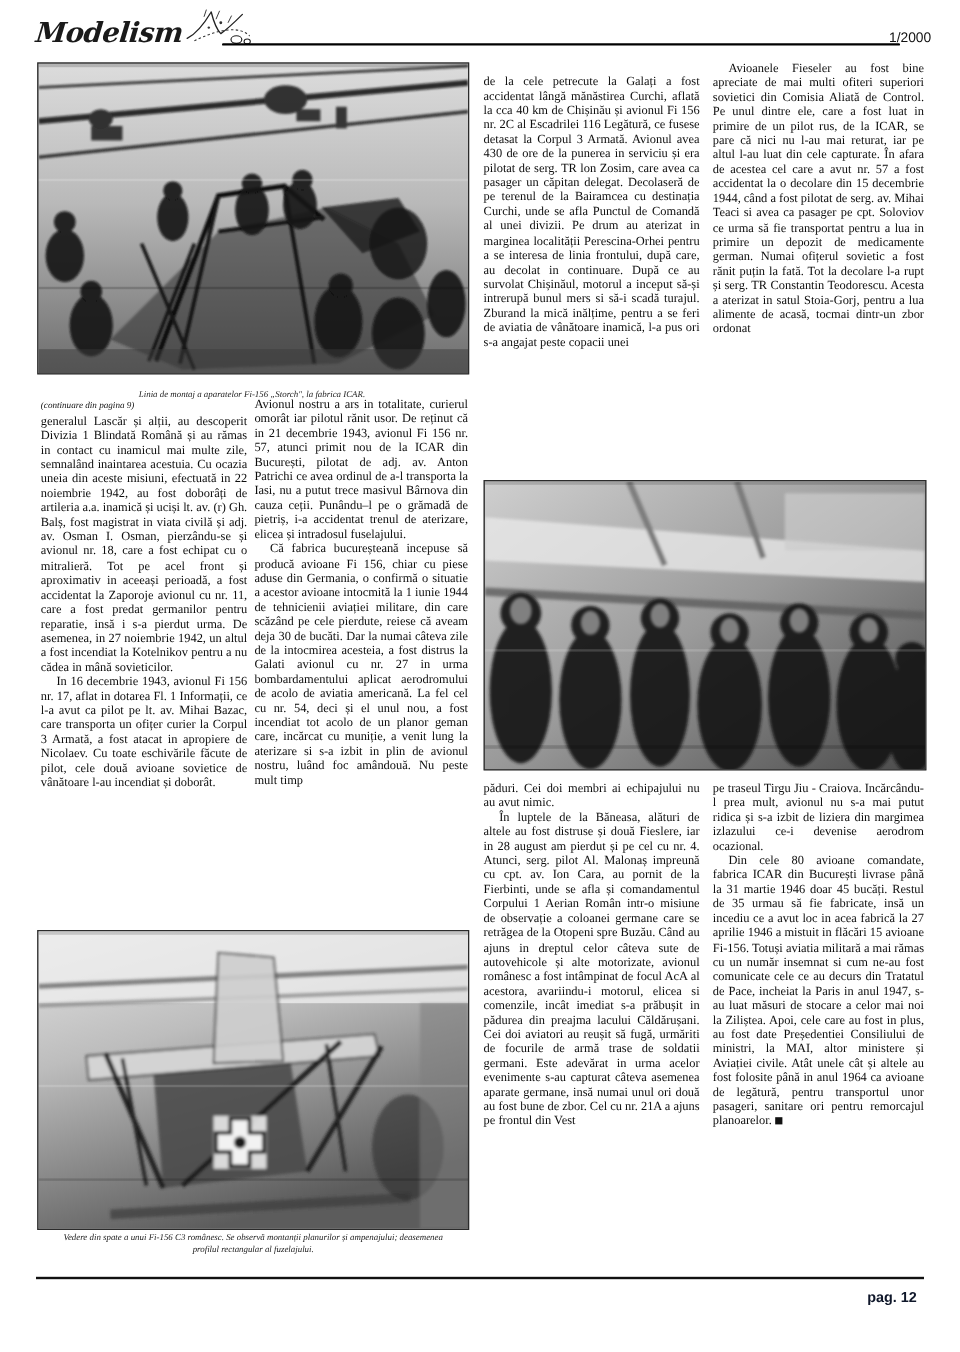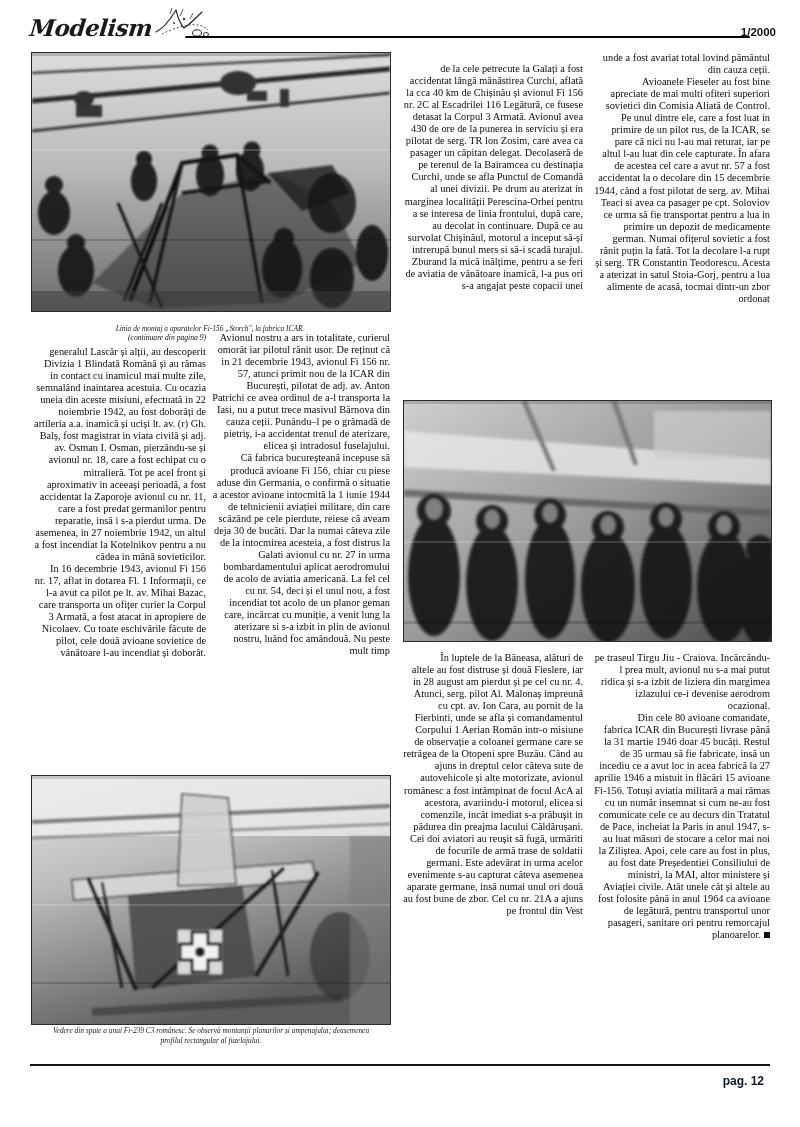--- a/index.html
+++ b/index.html
@@ -32,21 +32,21 @@
     pointer-events:none;
   }
   .masthead-rule{
     position:absolute;left:185px;top:36px;width:565px;height:2.4px;
     background:linear-gradient(to right,#000 0%,#000 97%,#000 100%);
     border-radius:2px;
   }
   .issue{
     position:absolute;right:24px;top:26px;
     font-family:"Liberation Sans", sans-serif;
-    font-size:11.5px;font-weight:700;color:#111;
+    font-size:11.5px;font-weight:400;color:#111;
   }
 
   
   .photo{
     position:absolute;
     background:#8d8d8d;
     border:1px solid #2b2b2b;
     overflow:hidden;
   }
   .cap{
@@ -62,21 +62,21 @@
   
   .col{
     position:absolute;
     font-size:10.35px;
     line-height:12.05px;
     text-align:justify;
     text-justify:inter-word;
     color:#0d0d0d;
     hyphens:manual;
   }
-  .col p{margin:0;text-align:right;}
+  .col p{margin:0;}
   .col p.ind{text-indent:13px;}
   .col p + p{margin-top:0;}
   .cont{
     font-style:italic;
     font-size:7.6px;
     margin-bottom:2px !important;
     text-align:left;
   }
   .endmark{
     display:inline-block;width:6px;height:6px;background:#111;
@@ -185,21 +185,20 @@
   <div class="col" style="left:212px;top:332px;width:178px;">
     <p>Avionul nostru a ars in totalitate, curierul omorât iar pilotul rănit usor. De reținut că in 21 decembrie 1943, avionul Fi 156 nr. 57, atunci primit nou de la ICAR din București, pilotat de adj. av. Anton Patrichi ce avea ordinul de a-l transporta la Iasi, nu a putut trece masivul Bârnova din cauza ceții. Punându–l pe o grămadă de pietriș, i-a accidentat trenul de aterizare, elicea și intradosul fuselajului.</p>
     <p class="ind">Că fabrica bucureșteană incepuse să producă avioane Fi 156, chiar cu piese aduse din Germania, o confirmă o situatie a acestor avioane intocmită la 1 iunie 1944 de tehnicienii aviației militare, din care scăzând pe cele pierdute, reiese că aveam deja 30 de bucăti. Dar la numai câteva zile de la intocmirea acesteia, a fost distrus la Galati avionul cu nr. 27 in urma bombardamentului aplicat aerodromului de acolo de aviatia americană. La fel cel cu nr. 54, deci și el unul nou, a fost incendiat tot acolo de un planor geman care, incărcat cu muniție, a venit lung la aterizare si s-a izbit in plin de avionul nostru, luând foc amândouă. Nu peste mult timp</p>
   </div>
 
   <div class="col" style="left:403px;top:63px;width:180px;">
     <p>de la cele petrecute la Galați a fost accidentat lângă mănăstirea Curchi, aflată la cca 40 km de Chișinău și avionul Fi 156 nr. 2C al Escadrilei 116 Legătură, ce fusese detasat la Corpul 3 Armată. Avionul avea 430 de ore de la punerea in serviciu și era pilotat de serg. TR lon Zosim, care avea ca pasager un căpitan delegat. Decolaseră de pe terenul de la Bairamcea cu destinația Curchi, unde se afla Punctul de Comandă al unei divizii. Pe drum au aterizat in marginea localității Perescina-Orhei pentru a se interesa de linia frontului, după care, au decolat in continuare. După ce au survolat Chișinăul, motorul a inceput să-și intrerupă bunul mers si să-i scadă turajul. Zburand la mică inălțime, pentru a se feri de aviatia de vânătoare inamică, l-a pus ori s-a angajat peste copacii unei</p>
   </div>
 
   <div class="col" style="left:594px;top:52px;width:176px;">
-    <p>unde a fost avariat total lovind pământul din cauza ceții.</p>
     <p class="ind">Avioanele Fieseler au fost bine apreciate de mai multi ofiteri superiori sovietici din Comisia Aliată de Control. Pe unul dintre ele, care a fost luat in primire de un pilot rus, de la ICAR, se pare că nici nu l-au mai returat, iar pe altul l-au luat din cele capturate. În afara de acestea cel care a avut nr. 57 a fost accidentat la o decolare din 15 decembrie 1944, când a fost pilotat de serg. av. Mihai Teaci si avea ca pasager pe cpt. Soloviov ce urma să fie transportat pentru a lua in primire un depozit de medicamente german. Numai ofițerul sovietic a fost rănit puțin la fată. Tot la decolare l-a rupt și serg. TR Constantin Teodorescu. Acesta a aterizat in satul Stoia-Gorj, pentru a lua alimente de acasă, tocmai dintr-un zbor ordonat</p>
   </div>
 
   <div class="photo" style="left:403px;top:400px;width:367px;height:240px;">
     <svg width="100%" height="100%" viewBox="0 0 367 240" preserveAspectRatio="none">
       <defs>
         <linearGradient id="g3" x1="0" y1="0" x2="1" y2="1">
           <stop offset="0%" stop-color="#cfcfcf"></stop>
           <stop offset="50%" stop-color="#9a9a9a"></stop>
           <stop offset="100%" stop-color="#4a4a4a"></stop>
@@ -244,20 +243,21 @@
       </g>
       <g opacity=".16">
         <rect x="0" y="0" width="367" height="3" fill="#000"></rect>
         <rect x="0" y="140" width="367" height="2" fill="#fff"></rect>
         <rect x="0" y="220" width="367" height="3" fill="#000"></rect>
       </g>
     </svg>
   </div>
 
   <div class="col" style="left:403px;top:652px;width:180px;">
+    <p>păduri. Cei doi membri ai echipajului nu au avut nimic.</p>
     <p class="ind">În luptele de la Băneasa, alături de altele au fost distruse și două Fieslere, iar in 28 august am pierdut și pe cel cu nr. 4. Atunci, serg. pilot Al. Malonaș impreună cu cpt. av. Ion Cara, au pornit de la Fierbinti, unde se afla și comandamentul Corpului 1 Aerian Român intr-o misiune de observație a coloanei germane care se retrăgea de la Otopeni spre Buzău. Când au ajuns in dreptul celor câteva sute de autovehicole și alte motorizate, avionul românesc a fost intâmpinat de focul AcA al acestora, avariindu-i motorul, elicea si comenzile, incât imediat s-a prăbușit in pădurea din preajma lacului Căldărușani. Cei doi aviatori au reușit să fugă, urmăriti de focurile de armă trase de soldatii germani. Este adevărat in urma acelor evenimente s-au capturat câteva asemenea aparate germane, insă numai unul ori două au fost bune de zbor. Cel cu nr. 21A a ajuns pe frontul din Vest</p>
   </div>
 
   <div class="col" style="left:594px;top:652px;width:176px;">
     <p>pe traseul Tirgu Jiu - Craiova. Incărcându-l prea mult, avionul nu s-a mai putut ridica și s-a izbit de liziera din margimea izlazului ce-i devenise aerodrom ocazional.</p>
     <p class="ind"><span>Din cele 80 avioane comandate, fabrica ICAR din București livrase până la 31 martie 1946 doar 45 bucăți. Restul de 35 urmau să fie fabricate, insă un incediu ce a avut loc in acea fabrică la 27 aprilie 1946 a mistuit in flăcări 15 avioane Fi-156. Totuși aviatia militară a mai rămas cu un număr insemnat si cum ne-au fost comunicate cele ce au decurs din Tratatul de Pace, incheiat la Paris in anul 1947, s-au luat măsuri de stocare a celor mai noi la Ziliștea. Apoi, cele care au fost in plus, au fost date Președentiei Consiliului de ministri, la MAI, altor ministere și Aviației civile. Atât unele cât și altele au fost folosite până in anul 1964 ca avioane de legătură, pentru transportul unor pasageri, sanitare ori pentru remorcajul planoarelor.</span><span class="endmark"></span></p>
   </div>
 
   <div class="photo" style="left:31px;top:775px;width:358px;height:248px;">
     <svg width="100%" height="100%" viewBox="0 0 358 248" preserveAspectRatio="none">
@@ -300,18 +300,18 @@
         <ellipse cx="308" cy="180" rx="30" ry="44" fill="#2c2c2c" opacity=".6"></ellipse>
         <rect x="318" y="60" width="40" height="188" fill="#7d7d7d" opacity=".55"></rect>
       </g>
       <g opacity=".16">
         <rect x="0" y="0" width="358" height="3" fill="#000"></rect>
         <rect x="0" y="128" width="358" height="2" fill="#fff"></rect>
         <rect x="0" y="206" width="358" height="2" fill="#000"></rect>
       </g>
     </svg>
   </div>
-  <div class="cap" style="left:44px;top:1026px;width:334px;">Vedere din spate a unui Fi-239 C3 românesc. Se observă montanții planurilor și ampenajului; deasemenea profilul rectangular al fuzelajului.</div>
+  <div class="cap" style="left:44px;top:1026px;width:334px;">Vedere din spate a unui Fi-156 C3 românesc. Se observă montanții planurilor și ampenajului; deasemenea profilul rectangular al fuzelajului.</div>
 
   <div class="footer-rule"></div>
   <div class="pageno">pag. 12</div>
 
 </div>
 
 </body></html>

